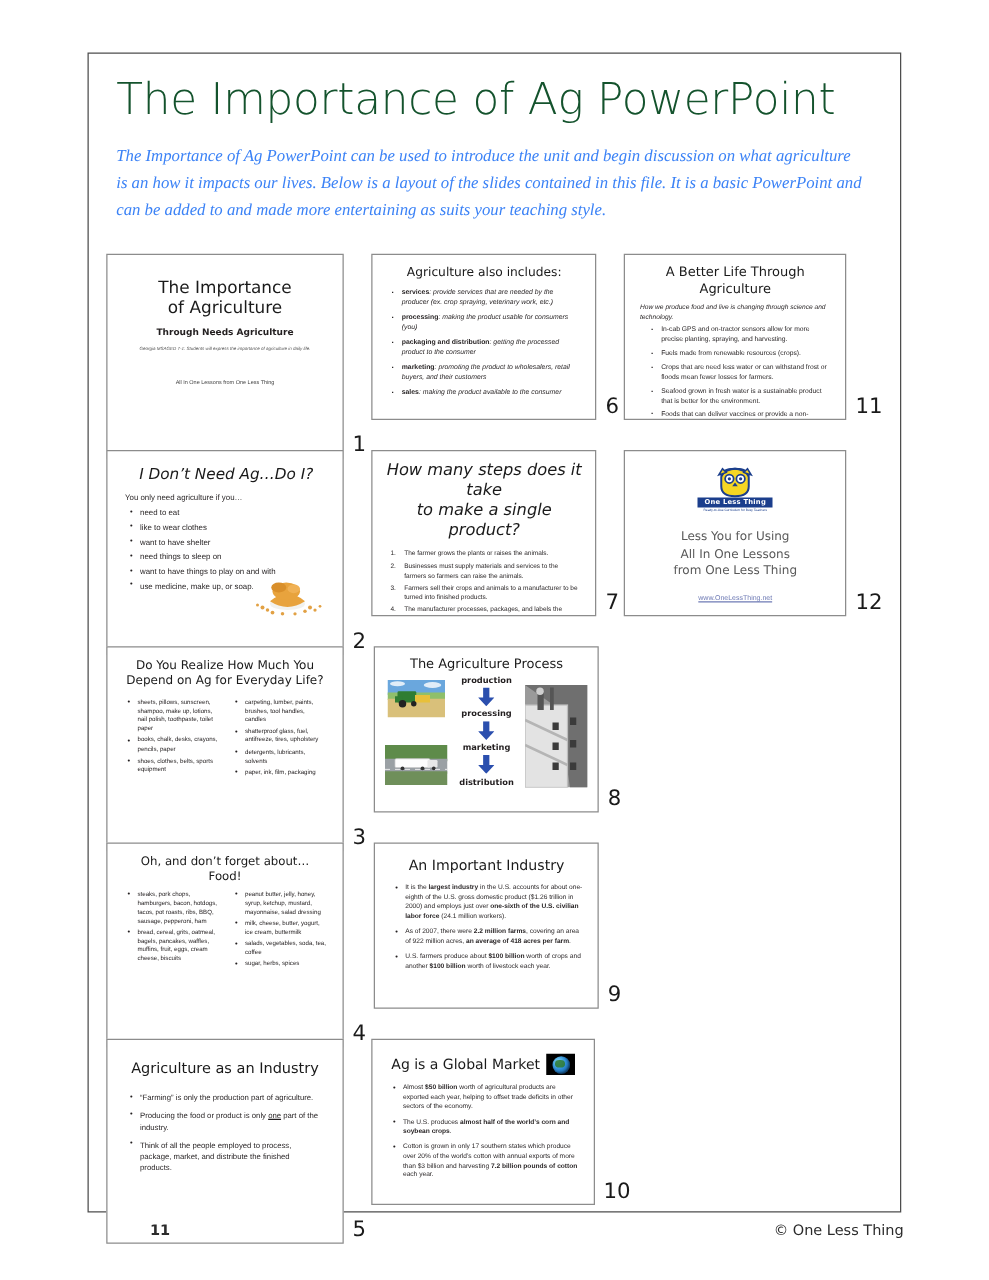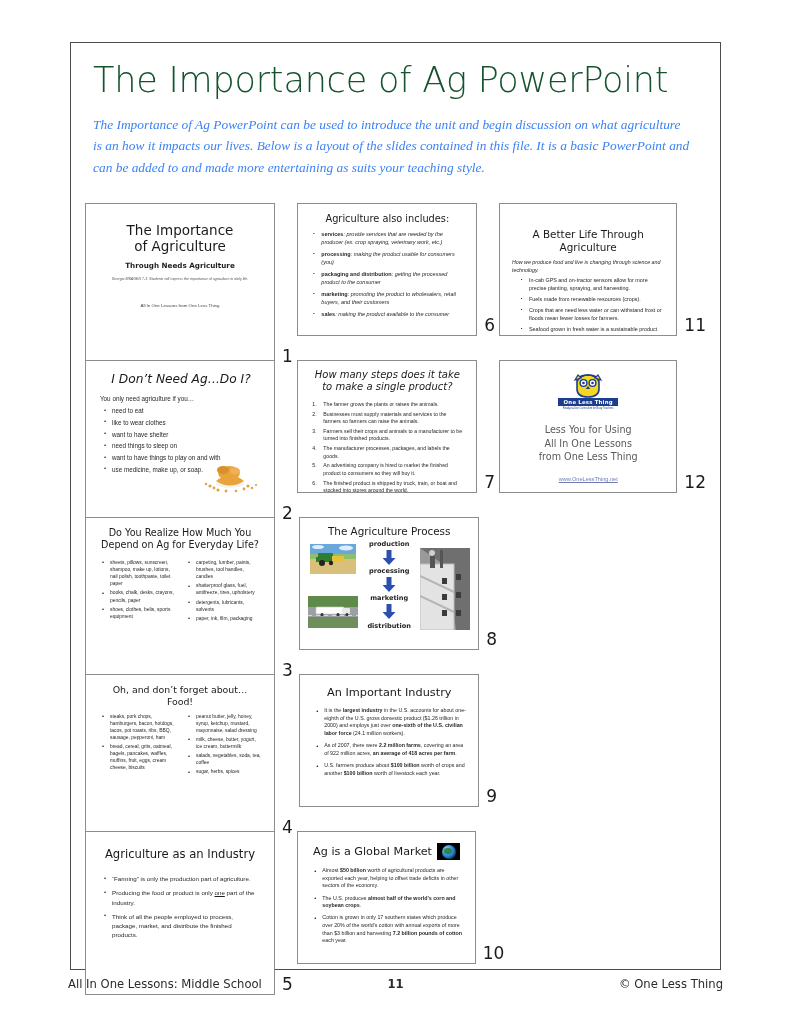--- a/index.html
+++ b/index.html
@@ -176,21 +176,21 @@
 
   
   .s6 { padding: 9px 9px 0; }
   .s6 .t { font-size: 9.8px; }
   .s6 ul.s-list { font-size: 5.5px; line-height: 1.45; margin: 7px 2px 0 6px; }
   .s6 ul.s-list > li { margin-bottom: 4px; }
   .s6 ul.s-list > li::before { content: "\25AA"; font-size: 4px; top: 0px; }
 
   
   .s7 { padding: 8px 8px 0; }
-  .s7 .t { font-size: 10px; font-style: italic; line-height: 1.24; }
+  .s7 .t { font-size: 13px; font-style: italic; line-height: 1.24; }
   .s7 ol.s-list { font-size: 5.2px; line-height: 1.42; margin: 7px 4px 0 6px; }
 
   
   .s8 { padding: 7px 6px 0; position: relative; height: 100%; }
   .s8 .t { font-size: 10.4px; }
   .s8 .stage { position: relative; height: 104px; margin-top: 3px; }
   .s8 .step {
     position: absolute; left: 50%; transform: translateX(-50%);
     font-size: 6.6px; font-weight: bold; white-space: nowrap;
     font-family: "DejaVu Sans", sans-serif;
@@ -223,21 +223,21 @@
   }
   .s10 .globe .ball::after {
     content: ""; position: absolute; left: 2px; top: 3px;
     width: 8px; height: 6px; border-radius: 45%;
     background: #2f7a2f; opacity: .85;
   }
   .s10 ul.s-list { font-size: 5.3px; line-height: 1.45; margin: 7px 3px 0 7px; }
   .s10 ul.s-list > li { margin-bottom: 4.5px; }
 
   
-  .s11 { padding: 24px 9px 0; }
+  .s11 { padding: 8px 9px 0; }
   .s11 .t { font-size: 10.4px; line-height: 1.22; }
   .s11 .lead { font-size: 5.3px; font-style: italic; margin: 6px 2px 3px 3px; line-height: 1.4; }
   .s11 ul.s-list { font-size: 5.4px; line-height: 1.42; margin: 0 2px 0 12px; }
   .s11 ul.s-list > li { margin-bottom: 3.5px; }
   .s11 ul.s-list > li::before { content: "\25AA"; font-size: 4px; }
 
   
   .s12 { padding: 10px 10px 0; text-align: center; }
   .s12 .logo { margin: 2px auto 0; width: 60px; }
   .s12 .thanks { font-size: 9.6px; line-height: 1.42; color: #595959; margin-top: 13px; font-family: "DejaVu Sans", sans-serif; }
@@ -579,18 +579,17 @@
           <div class="slide-num">10</div>
         </div>
 
         <div class="cell c3 empty"></div>
       </div>
 
     </div>
   </div>
 
   <div class="footer">
-    <div class="left">All In One Lessons: Middle School</div>
     <div class="center">11</div>
     <div class="right">© One Less Thing</div>
   </div>
 
 </div>
 
 </body></html>

